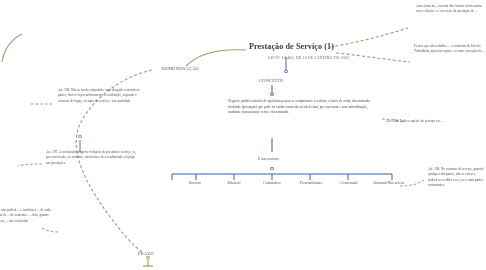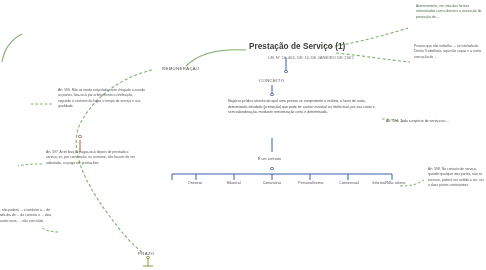--- a/index.html
+++ b/index.html
@@ -3,21 +3,21 @@
 <meta charset="utf-8">
 <style>
   html,body{margin:0;padding:0;}
   body{
     width:486px;height:270px;
     background:#ffffff;
     font-family:"Liberation Sans", sans-serif;
     overflow:hidden;
     position:relative;
   }
-  #canvas{position:absolute;inset:0;width:486px;height:270px;}
+  #canvas{position:absolute;inset:0;width:486px;height:270px;font-family:Liberation Serif, serif;}
   svg.links{position:absolute;left:0;top:0;width:486px;height:270px;pointer-events:none;}
 
   .node{position:absolute;}
 
   .title{
     font-size:8.2px;font-weight:bold;color:#3a3a3a;
     letter-spacing:.05px;white-space:nowrap;
   }
   .subtitle{
     font-size:4.1px;color:#6d6d6d;white-space:nowrap;letter-spacing:.1px;

